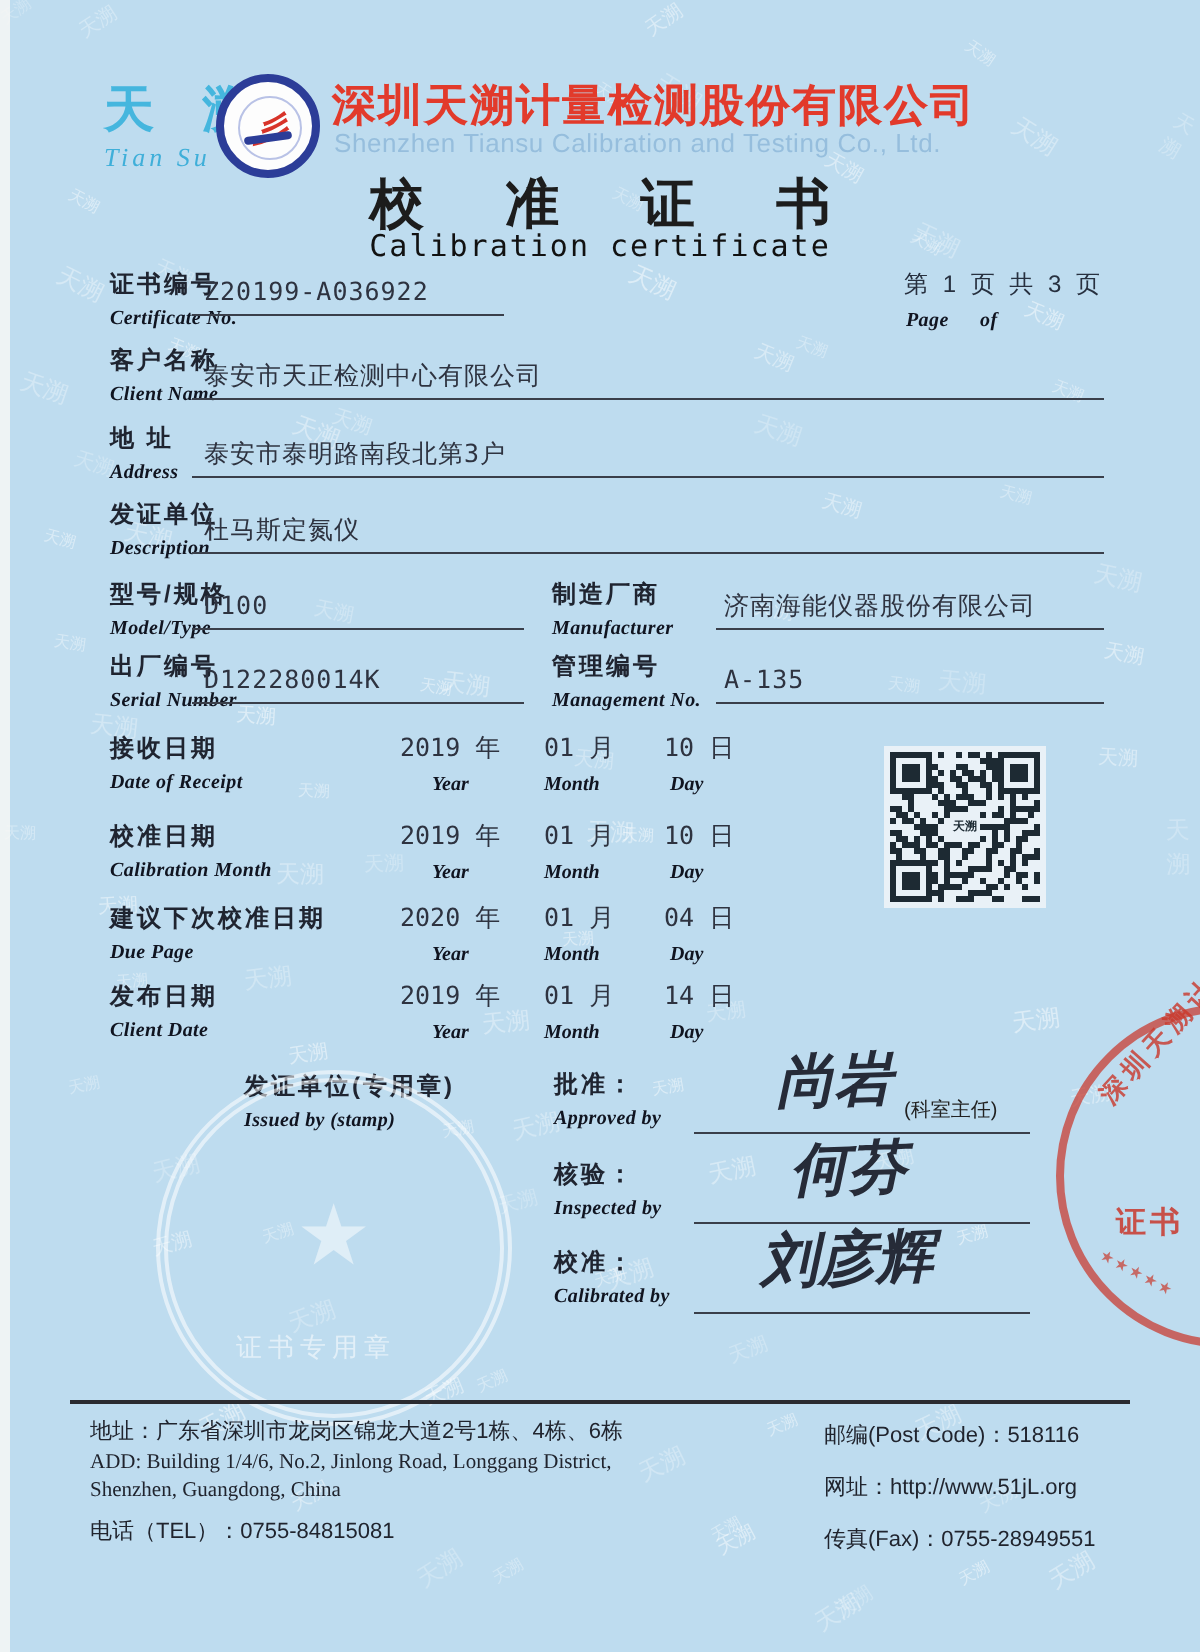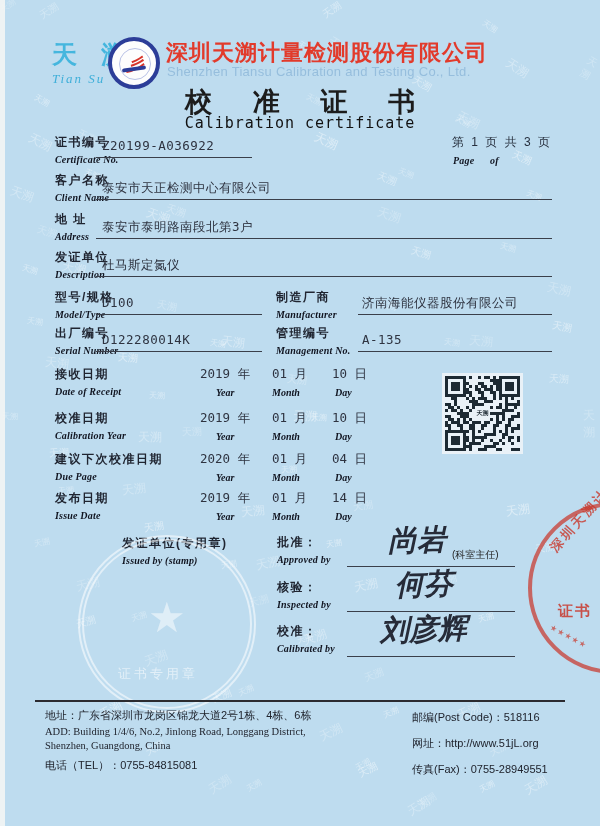--- a/index.html
+++ b/index.html
@@ -227,21 +227,21 @@
     <div class="dval"><span>01</span> <span>月</span></div>
     <div class="den">Month</div>
   </div>
   <div class="abs" style="left:332px;top:366px;">
     <div class="dval"><span>10</span> <span>日</span></div>
     <div class="den" style="padding-left:3px;">Day</div>
   </div>
 
   <div class="abs" style="left:55px;top:410px;">
     <div class="lcn">校准日期</div>
-    <div class="len">Calibration Year</div>
+    <div class="len">Calibration Month</div>
   </div>
   <div class="abs" style="left:200px;top:410px;">
     <div class="dval"><span>2019</span> <span>年</span></div>
     <div class="den" style="padding-left:16px;">Year</div>
   </div>
   <div class="abs" style="left:272px;top:410px;">
     <div class="dval"><span>01</span> <span>月</span></div>
     <div class="den">Month</div>
   </div>
   <div class="abs" style="left:332px;top:410px;">
@@ -261,21 +261,21 @@
     <div class="dval"><span>01</span> <span>月</span></div>
     <div class="den">Month</div>
   </div>
   <div class="abs" style="left:332px;top:451px;">
     <div class="dval"><span>04</span> <span>日</span></div>
     <div class="den" style="padding-left:3px;">Day</div>
   </div>
 
   <div class="abs" style="left:55px;top:490px;">
     <div class="lcn">发布日期</div>
-    <div class="len">Issue Date</div>
+    <div class="len">Client Date</div>
   </div>
   <div class="abs" style="left:200px;top:490px;">
     <div class="dval"><span>2019</span> <span>年</span></div>
     <div class="den" style="padding-left:16px;">Year</div>
   </div>
   <div class="abs" style="left:272px;top:490px;">
     <div class="dval"><span>01</span> <span>月</span></div>
     <div class="den">Month</div>
   </div>
   <div class="abs" style="left:332px;top:490px;">

